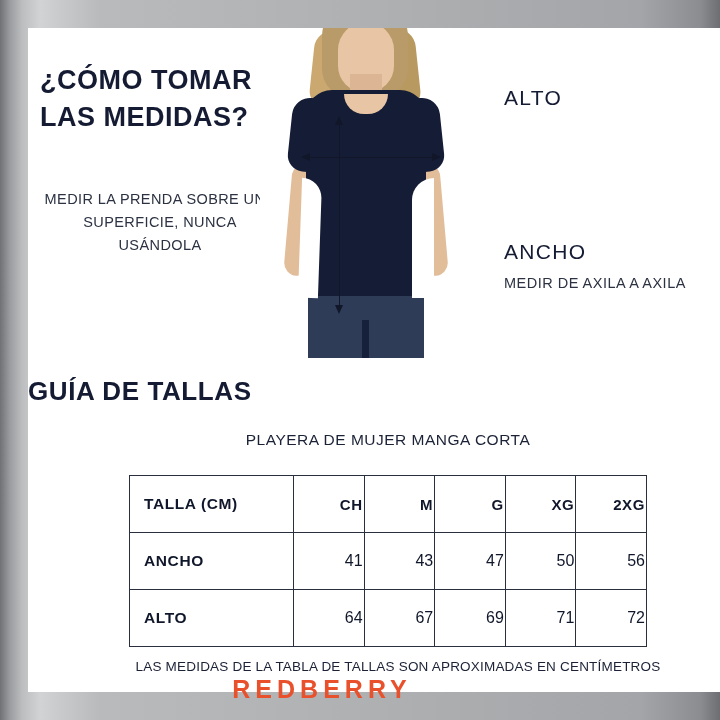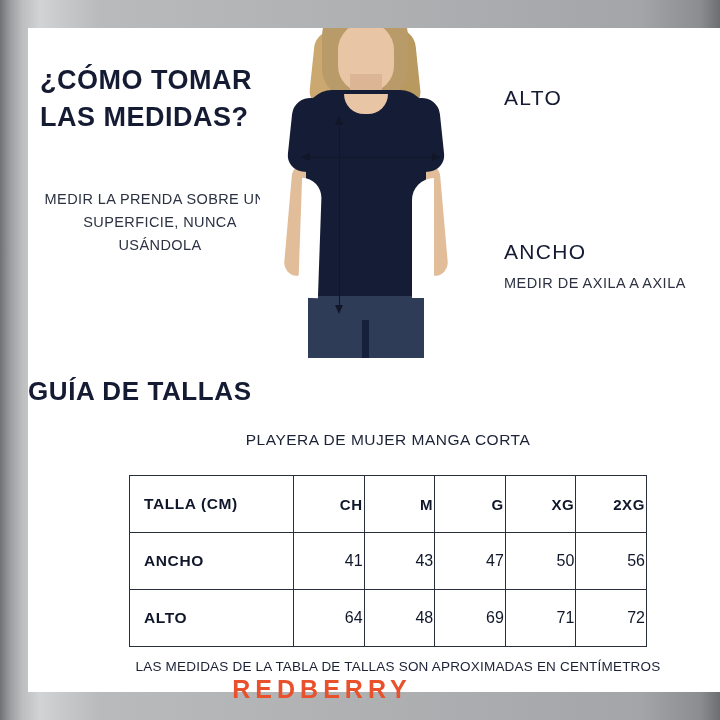--- a/index.html
+++ b/index.html
@@ -378,21 +378,21 @@
         <td class="rowhead">ANCHO</td>
         <td>41</td>
         <td>43</td>
         <td>47</td>
         <td>50</td>
         <td>56</td>
       </tr>
       <tr>
         <td class="rowhead">ALTO</td>
         <td>64</td>
-        <td>48</td>
+        <td>67</td>
         <td>69</td>
         <td>71</td>
         <td>72</td>
       </tr>
     </tbody>
       </table>
 
     <div class="note">LAS MEDIDAS DE LA TABLA DE TALLAS SON APROXIMADAS EN CENTÍMETROS</div>
   </div>
 

